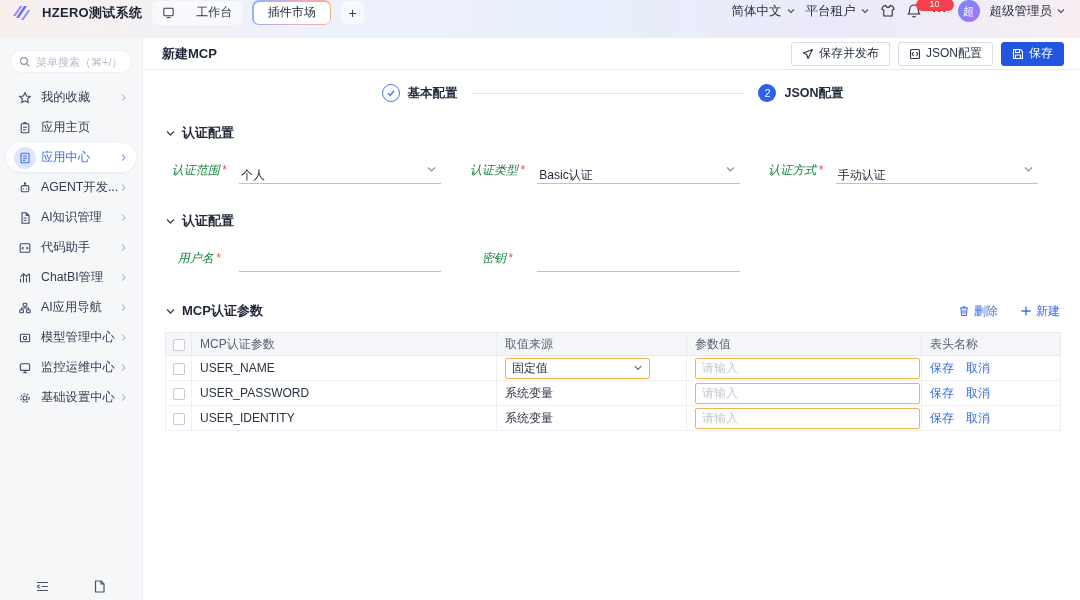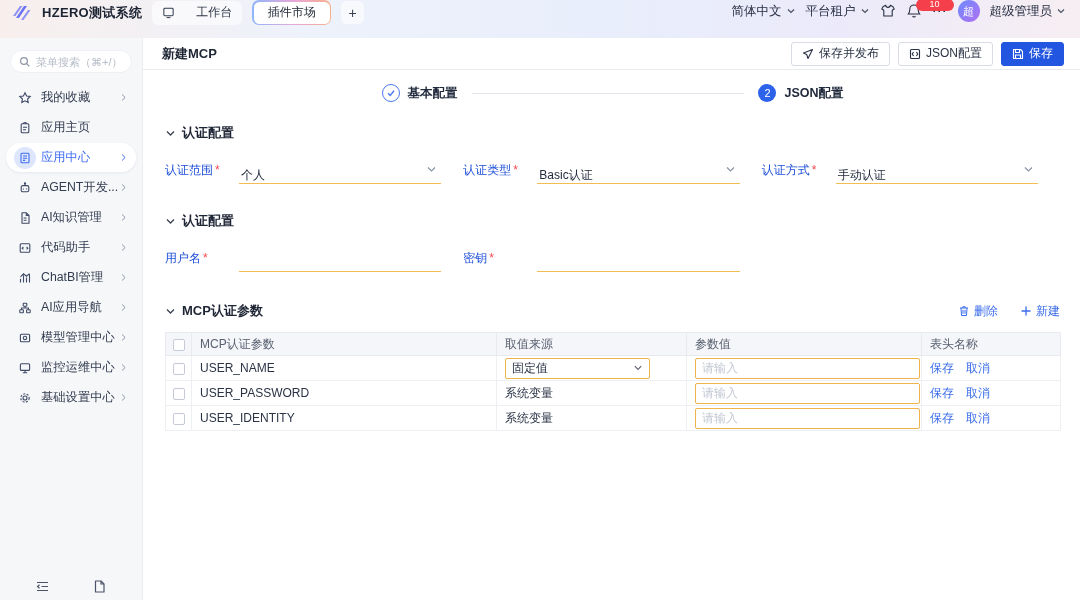--- a/index.html
+++ b/index.html
@@ -86,22 +86,22 @@
     font-size:13px; font-weight:bold; color:#1d2433; }
   .section-h svg { width:11px; height:11px; stroke:#3c4453; cursor:pointer; }
   .sec-row { display:flex; align-items:center; justify-content:space-between; }
   .sec-tools { display:flex; gap:22px; font-weight:normal; }
   .tool-link { display:inline-flex; align-items:center; gap:4px; color:#3a6cea; font-size:12px; cursor:pointer; }
   .tool-link svg { width:12px; height:12px; stroke:#3a6cea; }
 
   
   .fgrid { display:grid; grid-template-columns:1fr 1fr 1fr; margin-top:16px; }
   .field { display:flex; align-items:flex-end; padding-right:22px; }
-  .field .flabel { width:68px; text-align:left; font-size:12px; color:#1d4ed8;
-    padding-bottom:5px; flex:none; white-space:nowrap; }
+  .field .flabel { width:68px; text-align:center; font-size:12px; color:#15803d;
+    padding-bottom:5px; flex:none; white-space:nowrap;font-style:italic; }
   .req::after { content:"*"; color:#f5484f; margin-left:2px; }
   .fctrl { flex:1; margin-left:6px; height:26px; display:flex; align-items:center;
     justify-content:space-between; border-bottom:1px solid #f2bd55; padding:0 4px 2px 2px; cursor:pointer; }
   .fctrl .val { font-size:12px; color:#242c3d;margin-top:12px; }
   .fctrl svg { width:11px; height:11px; stroke:#8a93a6; flex:none; }
   .uline-input { flex:1; margin-left:6px; height:26px; border:none; outline:none;
     border-bottom:1px solid #f2bd55; font-size:12px; background:transparent; padding:0 2px; }
 
   
   table { border-collapse:collapse; table-layout:fixed; width:895px; margin-top:12px; }

